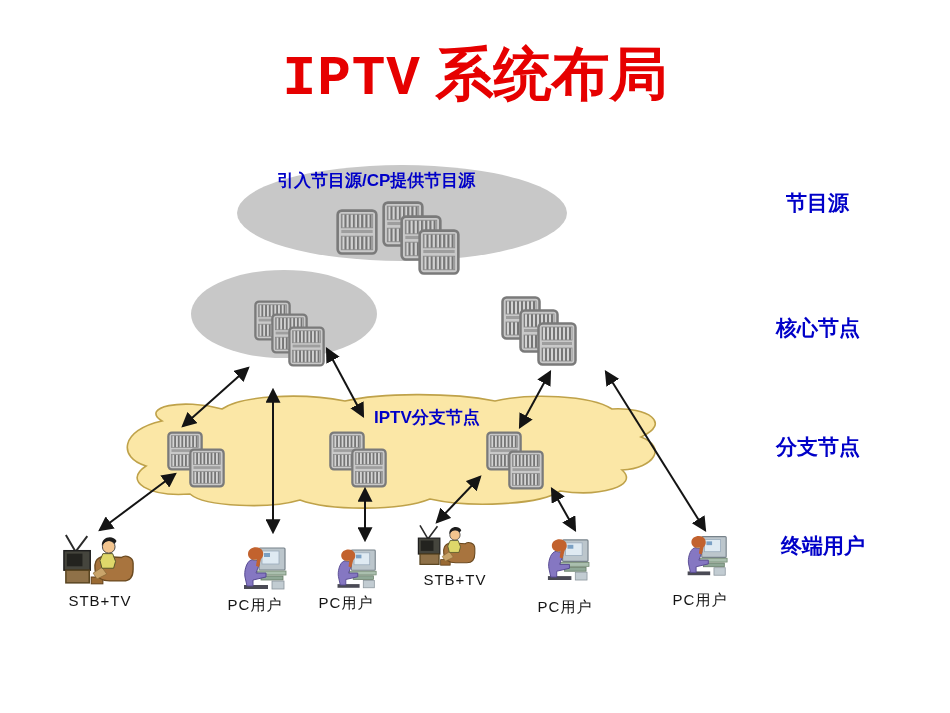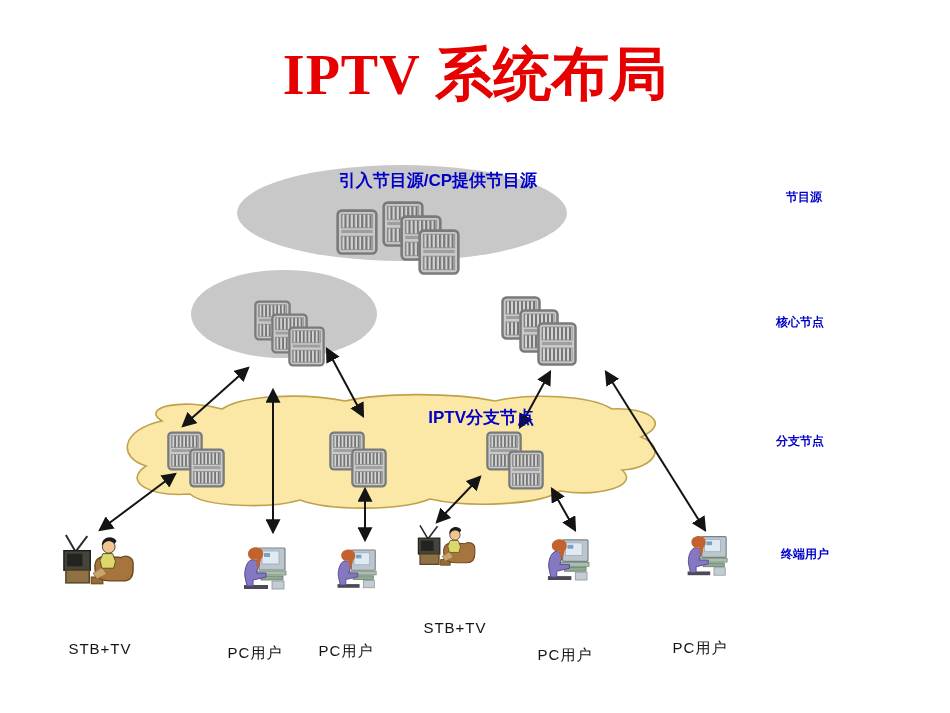--- a/index.html
+++ b/index.html
@@ -12,31 +12,31 @@
   }
   html,body{margin:0;padding:0;background:#fff;}
   .slide{
     position:relative;width:950px;height:713px;background:#ffffff;
     overflow:hidden;font-family:"Liberation Sans",sans-serif;
   }
   .title{
     position:absolute;top:36px;left:0;width:100%;text-align:center;
     color:var(--title-red);white-space:nowrap;z-index:2;
   }
-  .title .latin{font-family:Liberation Serif, serif;font-weight:bold;font-size:56px;letter-spacing:1px;}
+  .title .latin{font-family:Liberation Mono, monospace;font-weight:bold;font-size:56px;letter-spacing:1px;}
   .title .cjk{font-family:"Liberation Serif",serif;font-weight:600;font-size:58px;text-align:right;}
   svg.diagram{position:absolute;left:0;top:0;z-index:1;}
   .node-ellipse{fill:var(--ellipse-gray);}
   .cloud{fill:var(--cloud-fill);stroke:var(--cloud-stroke);stroke-width:1.6px;}
   .arrow{stroke:var(--arrow-black);stroke-width:2px;}
   .lbl{position:absolute;z-index:3;white-space:nowrap;}
   .blue{color:var(--label-blue);font-weight:bold;}
-  .node-lbl{font-size:17px;text-align:right;}
-  .layer-lbl{font-size:12px;}
-  .term-lbl{font-size:15px;color:#141414;text-align:center;letter-spacing:1px;margin-top:48px;}
+  .node-lbl{font-size:17px;text-align:left;}
+  .layer-lbl{font-size:21px;}
+  .term-lbl{font-size:15px;color:#141414;text-align:center;letter-spacing:1px;}
 </style>
 </head>
 <body>
 
 <div class="slide">
 
   <div class="title">
     <span class="latin">IPTV</span><span class="cjk"> 系统布局</span>
   </div>
 
@@ -148,21 +148,21 @@
       <line class="arrow" x1="705" y1="530" x2="606" y2="372" marker-start="url(#ah)" marker-end="url(#ah)"></line>
     </g>
   </svg>
 
   <div class="lbl blue node-lbl" style="left:277px;top:169px;width:260px;">引入节目源/CP提供节目源</div>
   <div class="lbl blue node-lbl" style="left:374px;top:406px;width:160px;">IPTV分支节点</div>
 
   <div class="lbl blue layer-lbl" style="left:786px;top:189px;">节目源</div>
   <div class="lbl blue layer-lbl" style="left:776px;top:314px;">核心节点</div>
   <div class="lbl blue layer-lbl" style="left:776px;top:433px;">分支节点</div>
-  <div class="lbl blue layer-lbl" style="left:781px;top:546px;">终端用户</div>
+  <div class="lbl blue layer-lbl" style="left:781px;top:532px;">终端用户</div>
 
   <div class="lbl term-lbl" style="left:50px;top:592px;width:100px;">STB+TV</div>
   <div class="lbl term-lbl" style="left:205px;top:596px;width:100px;">PC用户</div>
   <div class="lbl term-lbl" style="left:296px;top:594px;width:100px;">PC用户</div>
   <div class="lbl term-lbl" style="left:405px;top:571px;width:100px;">STB+TV</div>
   <div class="lbl term-lbl" style="left:515px;top:598px;width:100px;">PC用户</div>
   <div class="lbl term-lbl" style="left:650px;top:591px;width:100px;">PC用户</div>
 </div>
 
 </body></html>

